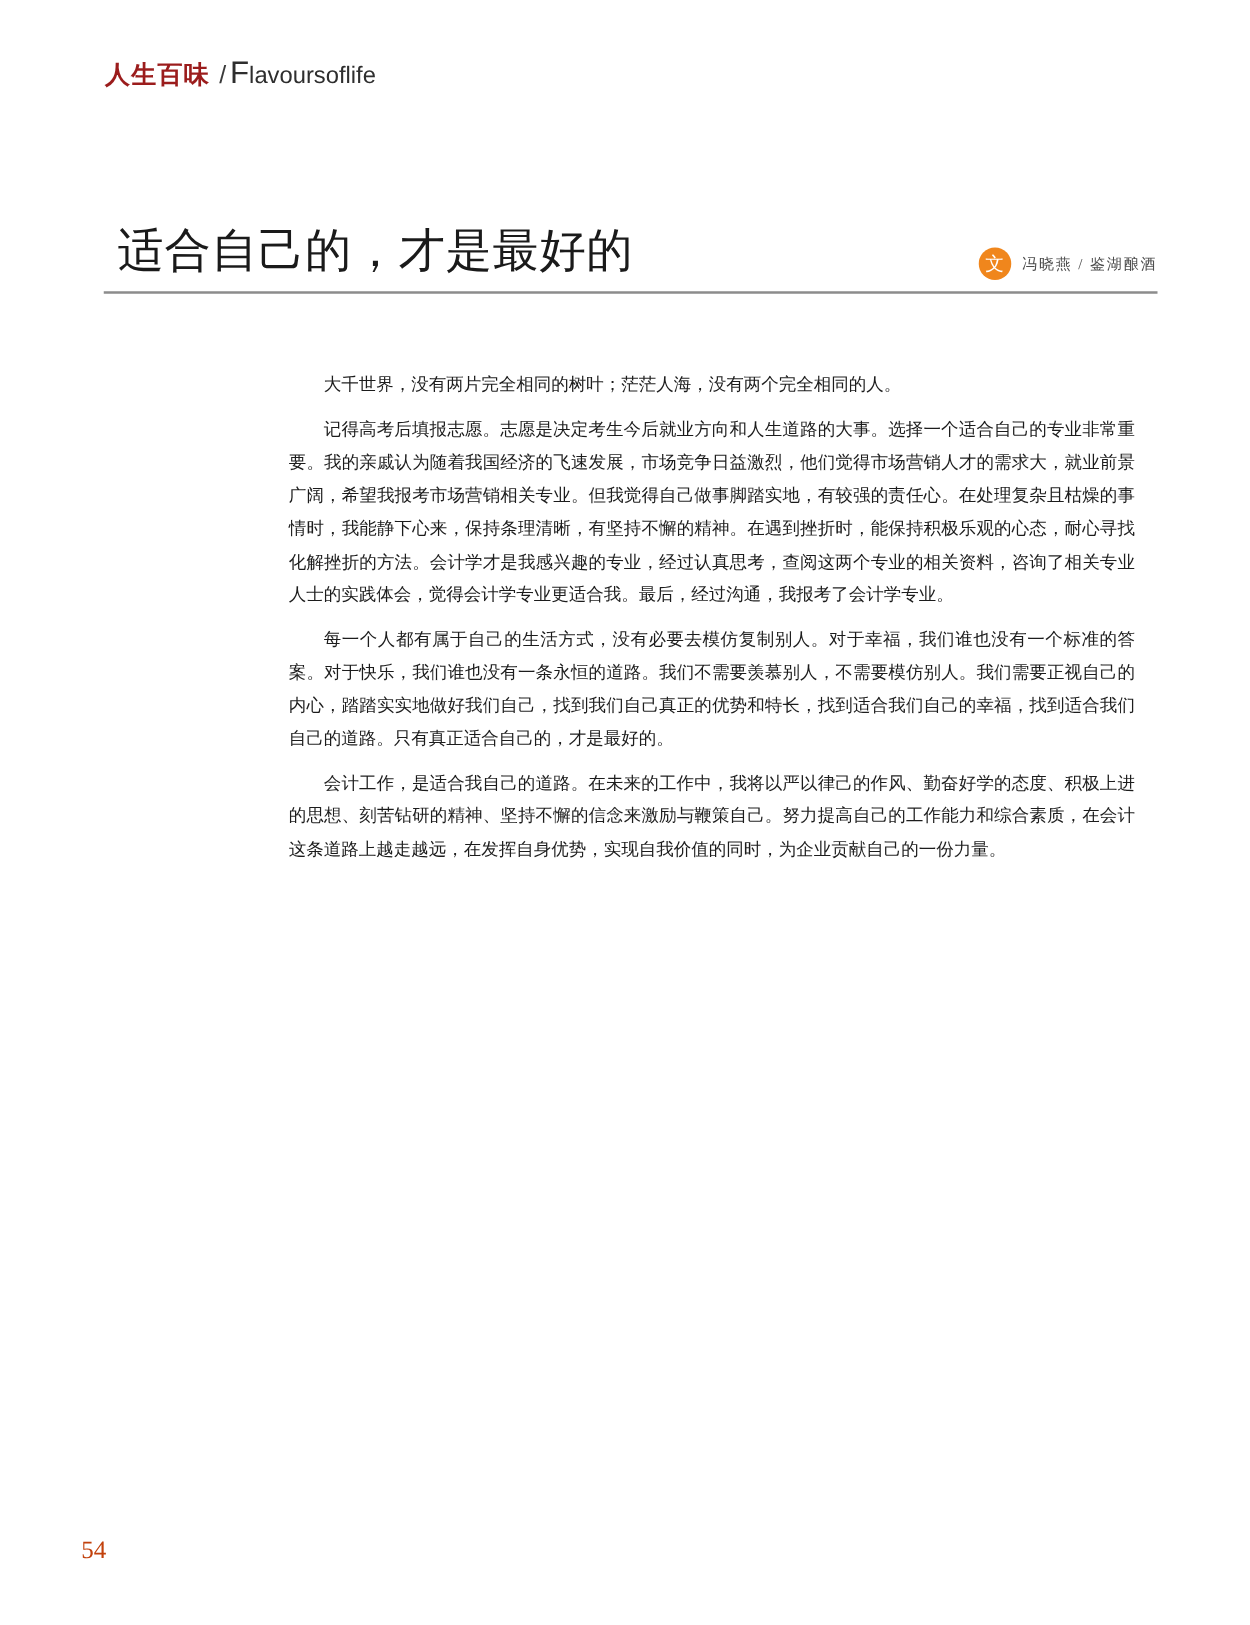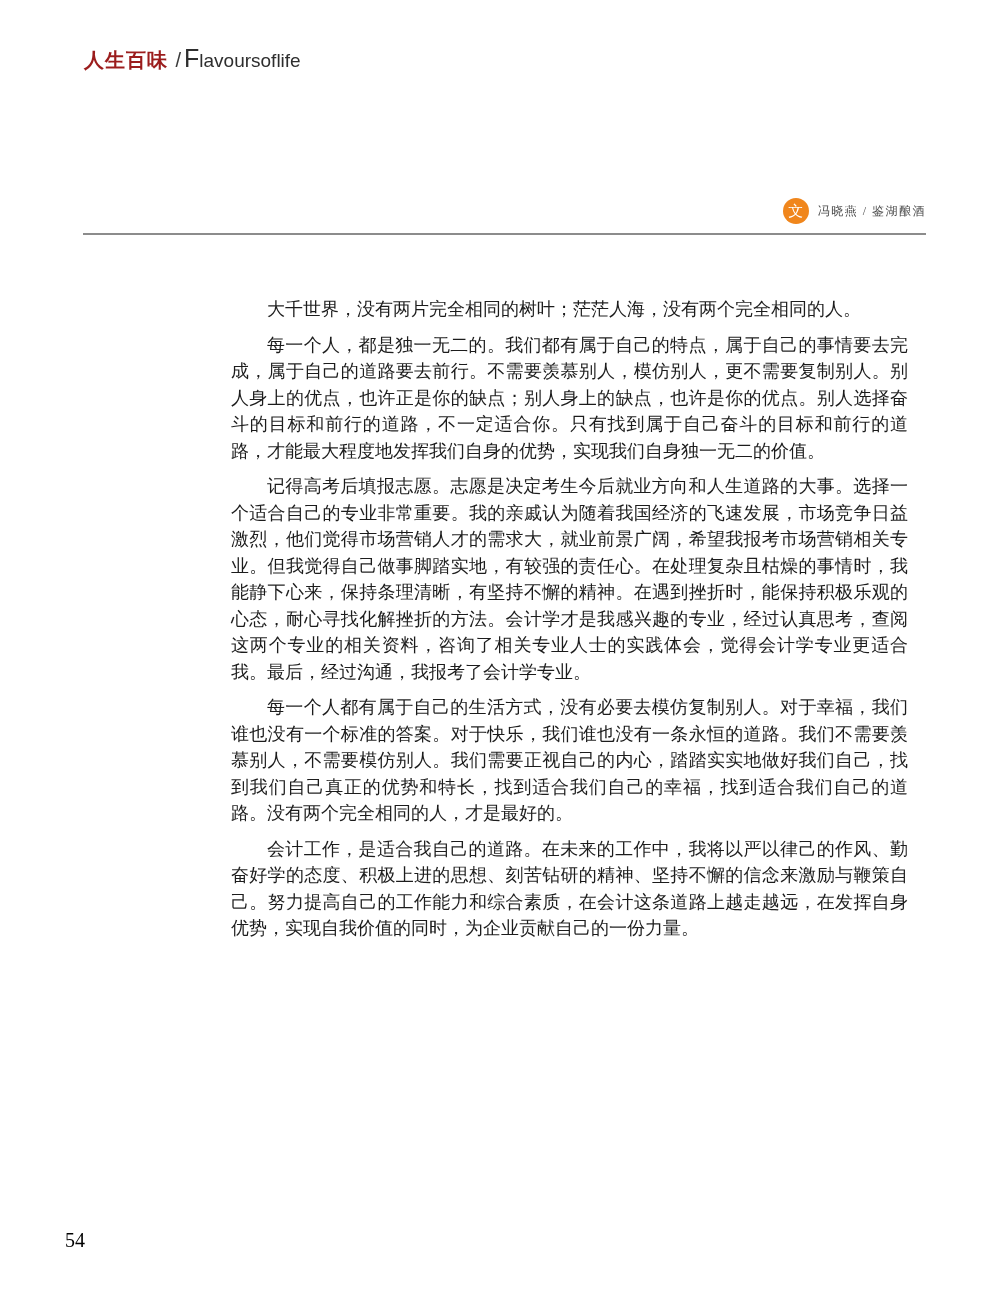--- a/index.html
+++ b/index.html
@@ -92,62 +92,62 @@
     height: 2px;
     background: #8c8c8c;
   }
 
   
   .article-body {
     position: absolute;
     left: 231px;
     top: 296px;
     width: 677px;
-    font-size: 18px;
+    font-size: 14px;
     line-height: 26.5px;
     color: #1c1c1c;
     text-align: justify;
     font-family: "Liberation Serif", serif;
   }
   .article-body p {
     text-indent: 2em;
     margin-bottom: 9px;
   }
 
   
   .page-number {
     position: absolute;
     left: 65px;
     top: 1229px;
     font-size: 20px;
-    color: #000000;
+    color: #c2410c;
     font-family: "Liberation Serif", serif;
   }
 </style>
 </head>
 <body>
 
 <div class="page">
 
   <div class="section-header">
     <span class="section-zh">人生百味</span>
     <span class="section-slash">/</span><span class="section-en-initial">F</span><span class="section-en-rest">lavoursoflife</span>
   </div>
 
+  <h1 class="article-title">适合自己的，才是最好的</h1>
 
   <div class="byline">
     <span class="byline-badge">文</span>
     <span class="byline-text">冯晓燕 / 鉴湖酿酒</span>
   </div>
 
   <div class="header-rule"></div>
 
   <div class="article-body">
       <p>大千世界，没有两片完全相同的树叶；茫茫人海，没有两个完全相同的人。</p>
-      <p>每一个人，都是独一无二的。我们都有属于自己的特点，属于自己的事情要去完成，属于自己的道路要去前行。不需要羡慕别人，模仿别人，更不需要复制别人。别人身上的优点，也许正是你的缺点；别人身上的缺点，也许是你的优点。别人选择奋斗的目标和前行的道路，不一定适合你。只有找到属于自己奋斗的目标和前行的道路，才能最大程度地发挥我们自身的优势，实现我们自身独一无二的价值。</p>
       <p>记得高考后填报志愿。志愿是决定考生今后就业方向和人生道路的大事。选择一个适合自己的专业非常重要。我的亲戚认为随着我国经济的飞速发展，市场竞争日益激烈，他们觉得市场营销人才的需求大，就业前景广阔，希望我报考市场营销相关专业。但我觉得自己做事脚踏实地，有较强的责任心。在处理复杂且枯燥的事情时，我能静下心来，保持条理清晰，有坚持不懈的精神。在遇到挫折时，能保持积极乐观的心态，耐心寻找化解挫折的方法。会计学才是我感兴趣的专业，经过认真思考，查阅这两个专业的相关资料，咨询了相关专业人士的实践体会，觉得会计学专业更适合我。最后，经过沟通，我报考了会计学专业。</p>
-      <p>每一个人都有属于自己的生活方式，没有必要去模仿复制别人。对于幸福，我们谁也没有一个标准的答案。对于快乐，我们谁也没有一条永恒的道路。我们不需要羡慕别人，不需要模仿别人。我们需要正视自己的内心，踏踏实实地做好我们自己，找到我们自己真正的优势和特长，找到适合我们自己的幸福，找到适合我们自己的道路。没有两个完全相同的人，才是最好的。</p>
+      <p>每一个人都有属于自己的生活方式，没有必要去模仿复制别人。对于幸福，我们谁也没有一个标准的答案。对于快乐，我们谁也没有一条永恒的道路。我们不需要羡慕别人，不需要模仿别人。我们需要正视自己的内心，踏踏实实地做好我们自己，找到我们自己真正的优势和特长，找到适合我们自己的幸福，找到适合我们自己的道路。只有真正适合自己的，才是最好的。</p>
       <p>会计工作，是适合我自己的道路。在未来的工作中，我将以严以律己的作风、勤奋好学的态度、积极上进的思想、刻苦钻研的精神、坚持不懈的信念来激励与鞭策自己。努力提高自己的工作能力和综合素质，在会计这条道路上越走越远，在发挥自身优势，实现自我价值的同时，为企业贡献自己的一份力量。</p>
     </div>
 
   <div class="page-number">54</div>
 
 </div>
 
 </body></html>

